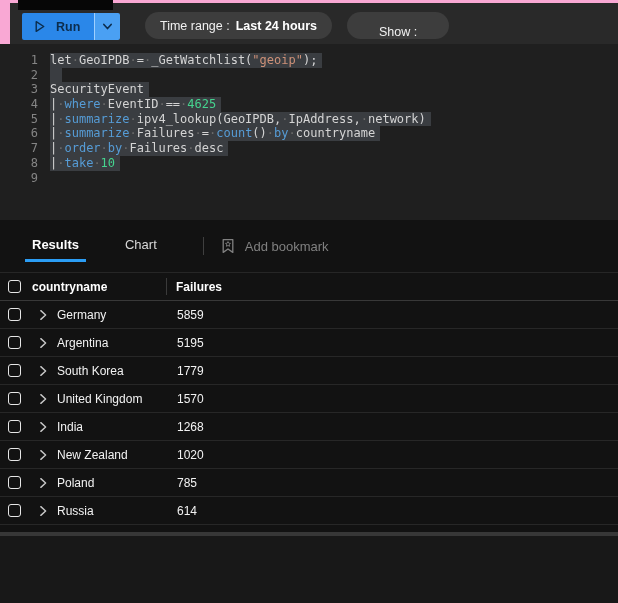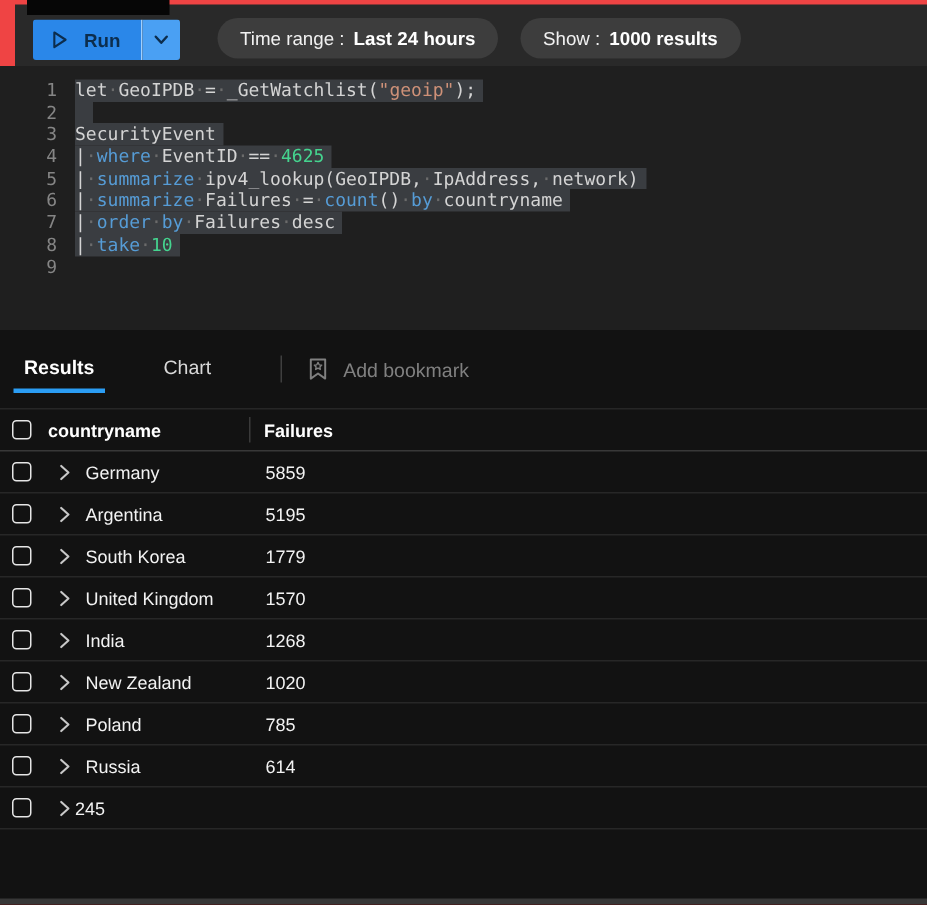--- a/index.html
+++ b/index.html
@@ -1,50 +1,50 @@
 <!DOCTYPE html>
 <html><head>
 <meta charset="utf-8">
 <style>
   * { margin:0; padding:0; box-sizing:border-box; }
   html,body { background:#181818; }
   body { font-family:"Liberation Sans", sans-serif; }
-  .screen { position:relative; width:618px; height:603px; background:#ef4444; overflow:hidden; }
+  .screen { position:relative; width:618px; height:536px; background:#f9a8d4; overflow:hidden; }
 
   
   .topbar { position:absolute; left:10px; top:3px; right:0; height:41px; background:#292929; }
   .notch { position:absolute; left:18px; top:0; width:95px; height:10px; background:#060606; z-index:3; }
   .run-btn { position:absolute; left:22px; top:13px; height:27px; display:flex; border-radius:2px; overflow:hidden; z-index:4; cursor:pointer; }
   .run-main { display:flex; align-items:center; gap:9px; background:#2a87e9; padding:0 14px 0 10px; }
   .run-main span { color:#0c2d4d; font-size:12.5px; font-weight:600; }
   .run-sep { width:1px; background:#9fd0ff; }
   .run-chev { width:25px; background:#4aa0f3; display:flex; align-items:center; justify-content:center; }
   .pill { position:absolute; top:12px; height:27px; display:inline-flex; align-items:center; gap:6px;
           background:#3d3d3d; border-radius:14px; padding:13px 15px; white-space:nowrap; cursor:pointer; }
   .pill .lab { color:#f1f1f1; font-size:12.5px; }
   .pill .val { color:#ffffff; font-size:12.5px; font-weight:700; }
   #pill-time { left:145px; }
-  #pill-show { left:347px; }
+  #pill-show { left:347px;flex-direction:column; }
 
   
   .editor { position:absolute; left:0; top:44px; right:0; height:176px; background:#1f1f1f;
             font-family:"DejaVu Sans Mono", monospace; font-size:12px; padding-top:9px; }
   .cl { display:flex; height:14.7px; line-height:14.7px; white-space:pre; }
   .ln { width:38px; text-align:right; color:#858585; flex:none; }
   .code { margin-left:12px; }
   .sel { background:#3a3d41; padding-right:5px; display:inline-block; }
   .tk-p { color:#d4d4d4;text-align:right; }
   .tk-k { color:#569cd6; }
   .tk-s { color:#ce9178; }
   .tk-n { color:#45d48f; }
   .tk-w { color:#6b6b6b; }
 
   
   .results { position:absolute; left:0; top:220px; right:0; bottom:0; background:#121212; }
-  .tabs { position:relative; height:52px; display:flex; align-items:center; padding-left:16px; }
+  .tabs { position:relative; height:52px; display:flex; align-items:center; padding-left:32px; }
   .tab { position:relative; font-size:13px; color:#d8d8d8; margin-right:46px; cursor:pointer; padding:6px 0 10px 0; }
   .tab.active { color:#ffffff; font-weight:700; }
   .tab.active::after { content:""; position:absolute; left:-7px; right:-7px; bottom:0; height:2.5px; background:#2b9df4; }
   .tab-divider { width:1px; height:18px; background:#3f3f3f; margin-right:16px; }
   .bookmark-btn { display:flex; align-items:center; gap:9px; color:#808080; font-size:13px; cursor:default; }
 
   .thead { position:relative; height:29px; display:flex; align-items:center; border-top:1px solid #262626; border-bottom:1px solid #383838; }
   .thead .hname { margin-left:11px; width:127px; color:#ffffff; font-size:12px; font-weight:700; }
   .col-div { width:1px; height:17px; background:#3a3a3a; margin-left:7px; }
   .thead .hval { margin-left:9px; color:#ffffff; font-size:12px; font-weight:700; }

